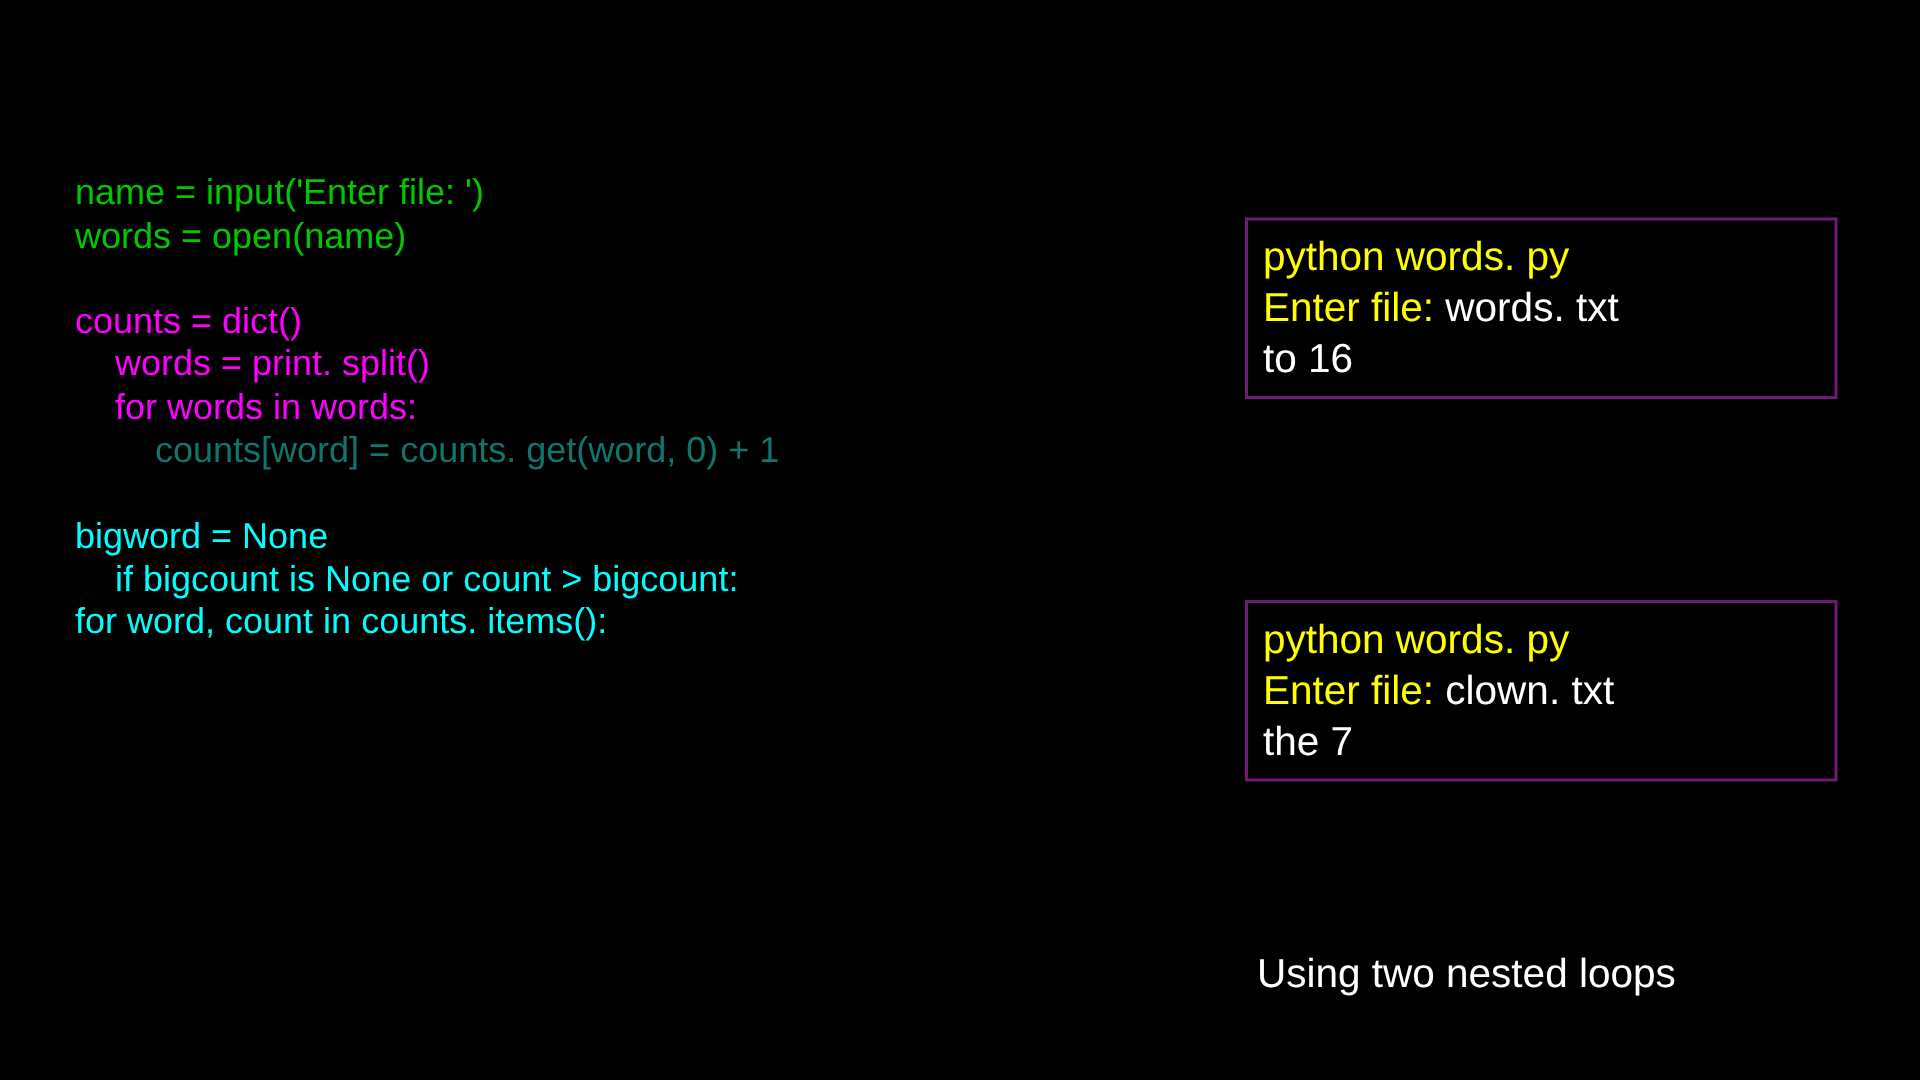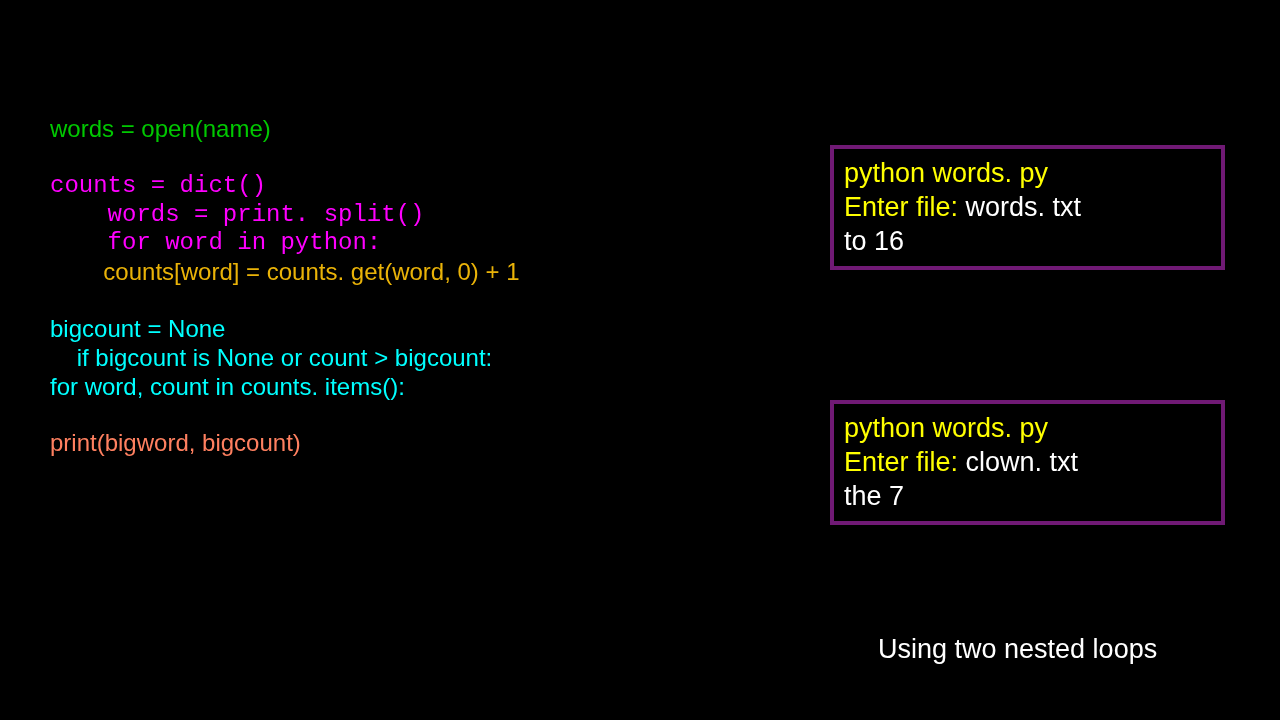--- a/index.html
+++ b/index.html
@@ -14,65 +14,64 @@
     }
     .code-block {
       position: absolute;
       left: 50px;
       top: 115px;
       width: 750px;
       line-height: 1.2;
     }
     .code-line { white-space: pre; }
     .c-green  { color: #00c800; }
-    .c-mag    { color: #ff00ff; font-family: Liberation Mono, monospace; }
-    .c-grey   { color: #eab308; }
+    .c-mag    { color: #ff00ff; }
+    .c-grey   { color: #0f766e; }
     .c-cyan   { color: #00ffff; }
     .c-coral  { color: #ff8060; }
 
     .out-box {
       position: absolute;
       left: 830px;
       width: 395px;
-      border: 4px solid #701a75;
+      border: 2px solid #701a75;
       padding: 8px 10px;
       color: #fff;
       font-size: 27px;
       line-height: 1.25;
     }
     .out-box .yellow { color: #ffff00; }
     .out-box-1 { top: 145px; }
     .out-box-2 { top: 400px; }
 
     .caption {
       position: absolute;
       left: 838px;
       top: 634px;
       color: #fff;
       font-size: 27px;
-      margin-left: 40px;
     }
     .blank { height: 28px; }
   </style>
 </head>
 <body>
 
 <div class="code-block">
+  <div class="code-line c-green">name = input('Enter file: ')</div>
   <div class="code-line c-green">words = open(name)</div>
   <div class="blank"></div>
   <div class="code-line c-mag">counts = dict()</div>
   <div class="code-line c-mag">    words = print. split()</div>
-  <div class="code-line c-mag">    for word in python:</div>
+  <div class="code-line c-mag">    for words in words:</div>
   <div class="code-line c-grey">        counts[word] = counts. get(word, 0) + 1</div>
   <div class="blank"></div>
-  <div class="code-line c-cyan">bigcount = None</div>
+  <div class="code-line c-cyan">bigword = None</div>
   <div class="code-line c-cyan">    if bigcount is None or count &gt; bigcount:</div>
   <div class="code-line c-cyan">for word, count in counts. items():</div>
   <div class="blank"></div>
-  <div class="code-line c-coral">print(bigword, bigcount)</div>
 </div>
 
 <div class="out-box out-box-1">
   <div><span class="yellow">python words. py</span></div>
   <div><span class="yellow">Enter file: </span><span>words. txt</span></div>
   <div><span>to 16</span></div>
 </div>
 
 <div class="out-box out-box-2">
   <div><span class="yellow">python words. py</span></div>

